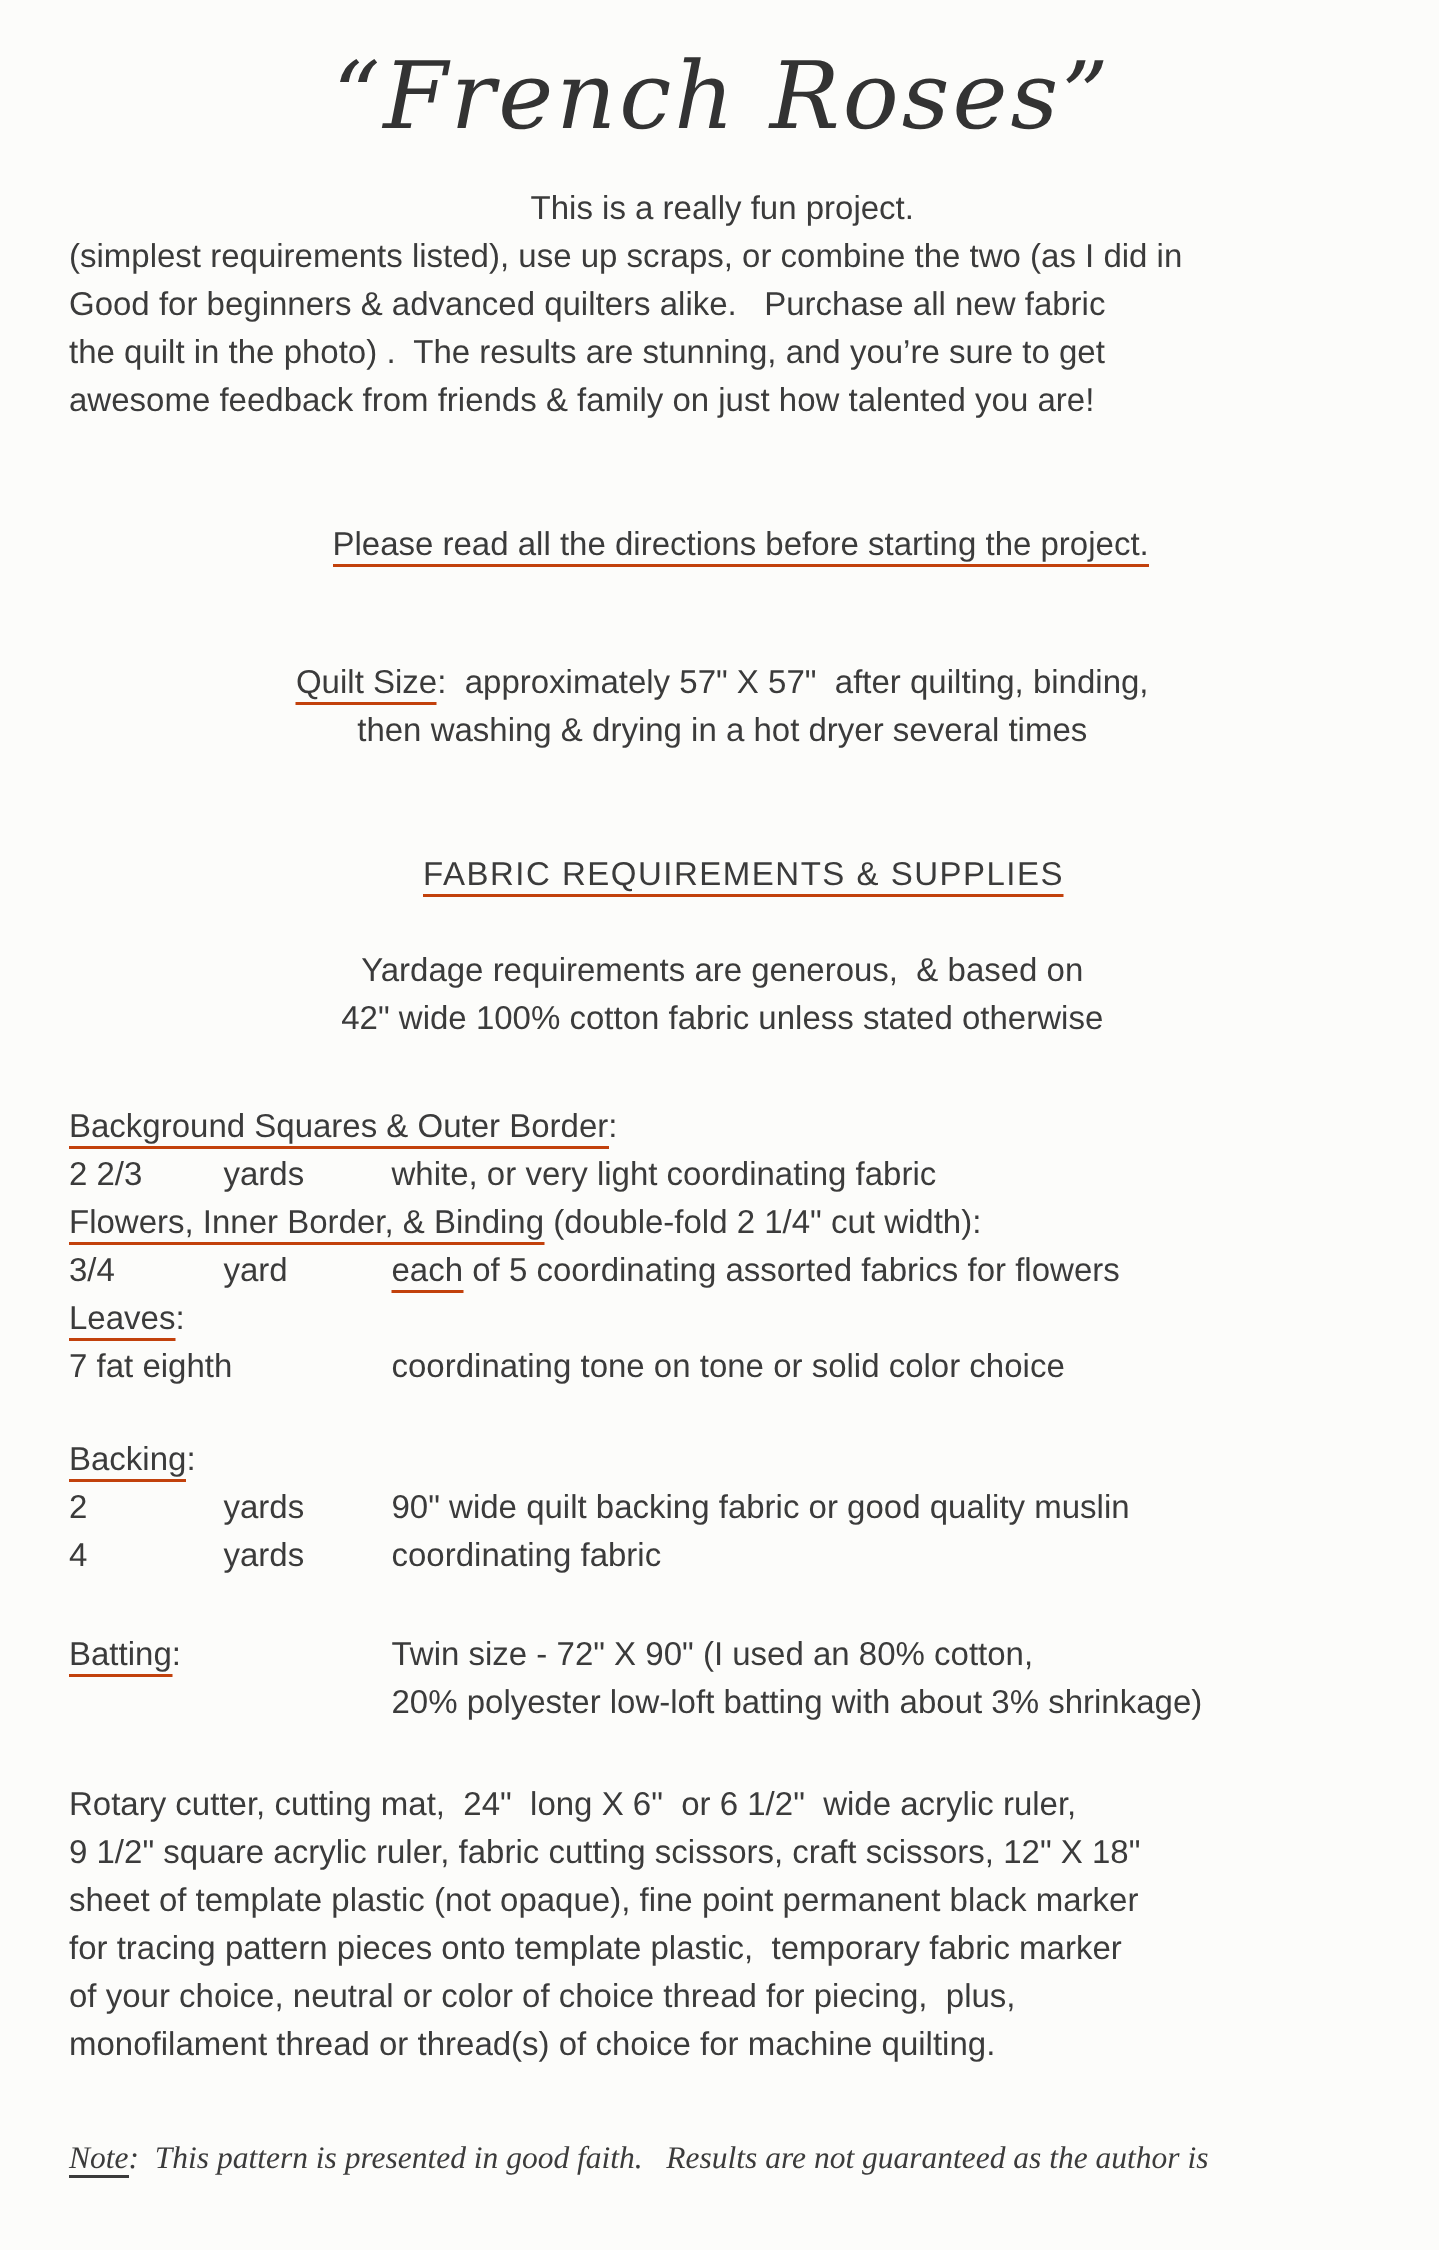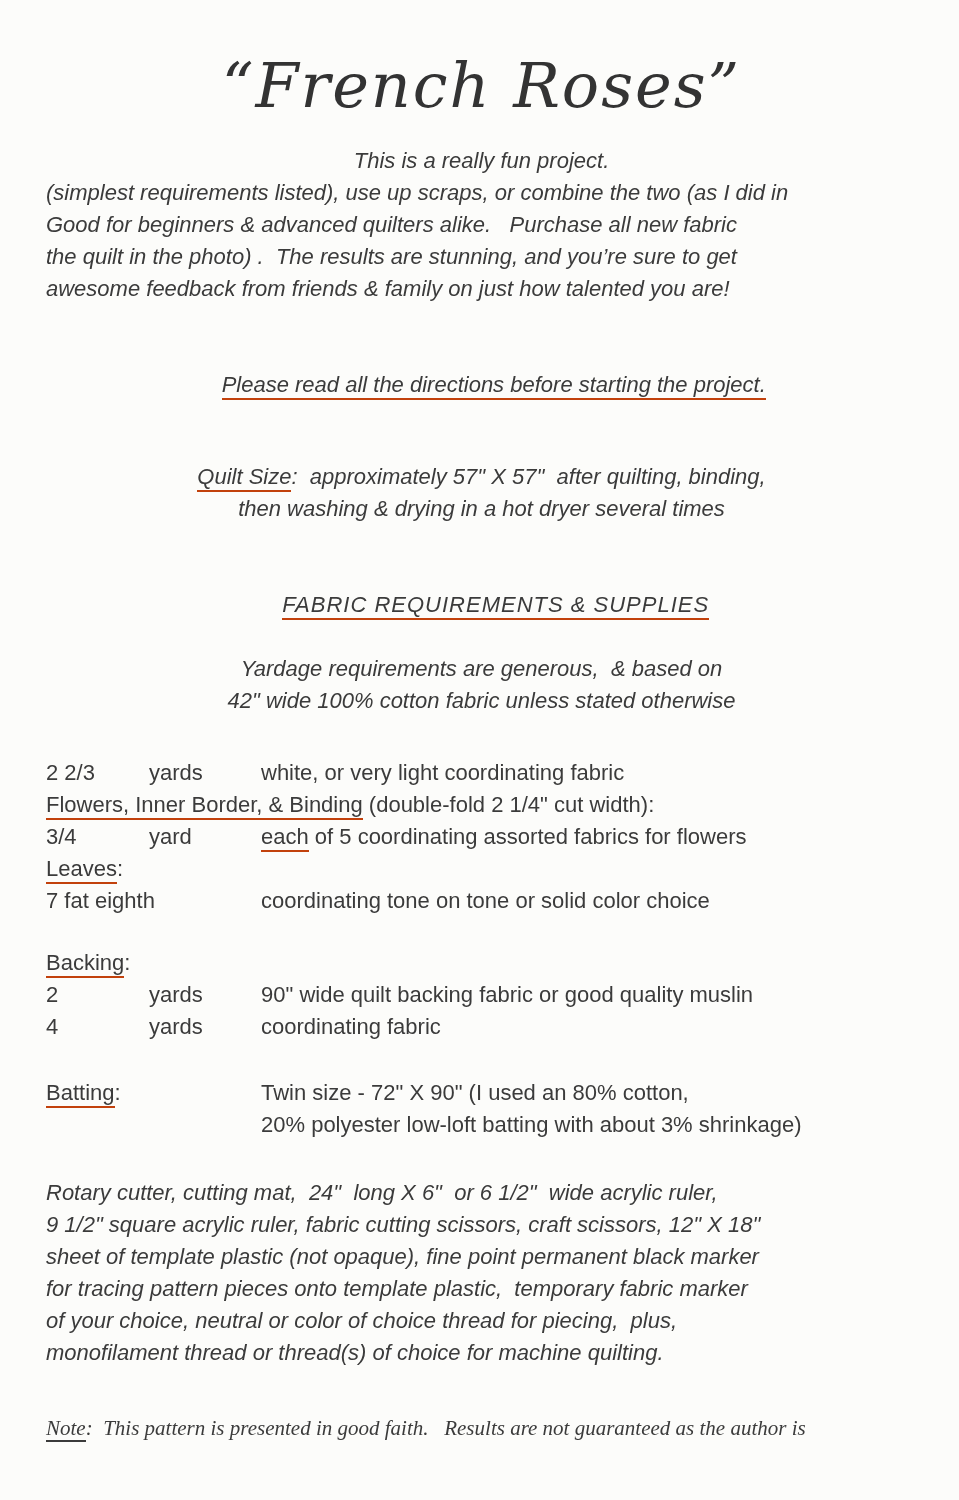--- a/index.html
+++ b/index.html
@@ -5,24 +5,24 @@
   html, body { margin: 0; padding: 0; background: #ffffff; }
   .page {
     position: relative;
     width: 959px;
     height: 1500px;
     box-sizing: border-box;
     background: #fcfcfa;
     color: #3b3b3b;
     font-family: "Liberation Sans", sans-serif;
     font-size: 22px;
-    padding: 50px 42px 0 46px;
+    padding: 28px 42px 0 46px;
     overflow: hidden;
   }
-  .line { white-space: pre; line-height: 32px; font-style: italic; }
+  .line { white-space: pre; line-height: 32px; }
   .center { text-align: center; }
   .u { border-bottom: 2px solid #c2410c; padding-bottom: 1px; }
   .title {
     margin: 0 0 24px 0;
     text-align: center;
     font-family: "DejaVu Serif", serif;
     font-style: italic;
     font-weight: normal;
     font-size: 62px;
     line-height: 1.15;
@@ -80,20 +80,21 @@
   <div class="fabric-head-wrap line">
     <span class="u">FABRIC REQUIREMENTS &amp; SUPPLIES</span>
   </div>
   <div class="subhead-block">
     <div class="line">Yardage requirements are generous,  &amp; based on</div>
     <div class="line">42" wide 100% cotton fabric unless stated otherwise</div>
   </div>
 
   <div class="req-grid">
 
+    <div class="span-all"><span class="u">Background Squares &amp; Outer Border</span><span>:</span></div>
     <div>2 2/3</div>
     <div>yards</div>
     <div>white, or very light coordinating fabric</div>
 
     <div class="span-all"><span class="u">Flowers, Inner Border, &amp; Binding</span><span> (double-fold 2 1/4" cut width):</span></div>
     <div>3/4</div>
     <div>yard</div>
     <div><span class="u">each</span><span> of 5 coordinating assorted fabrics for flowers</span></div>
 
     <div class="span-all"><span class="u">Leaves</span><span>:</span></div>

